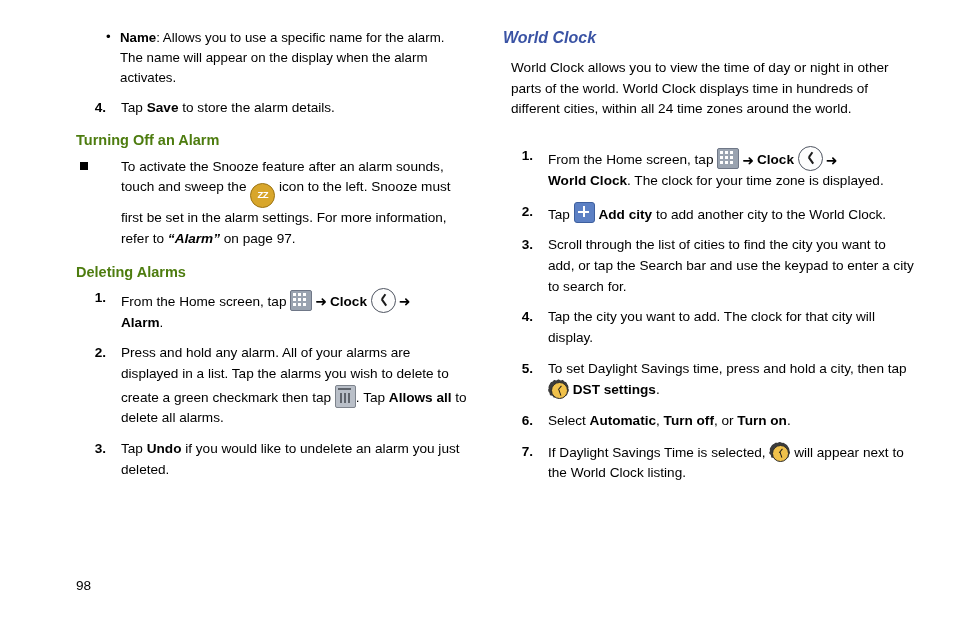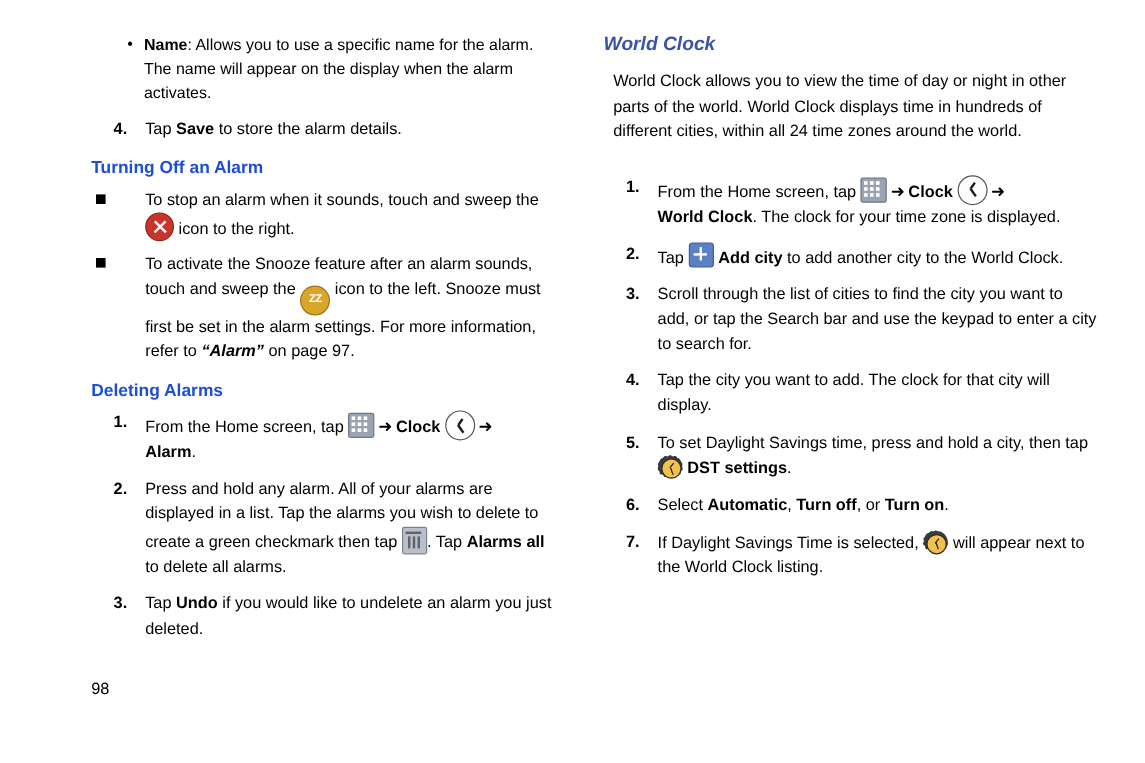--- a/index.html
+++ b/index.html
@@ -26,21 +26,21 @@
     top: 28px;
     width: 392px;
   }
   .col-right {
     position: absolute;
     left: 503px;
     top: 28px;
     width: 412px;
   }
   .heading {
-    color: #1d4ed8;
+    color: #4d7c0f;
     font-weight: bold;
     font-size: 14.5px;
     margin: 13px 0 7px 0;
     line-height: 1.25;
   }
   .heading-italic {
     color: #3a53a4;
     font-weight: bold;
     font-style: italic;
     font-size: 16px;
@@ -247,21 +247,21 @@
     position: absolute;
     background: #1b1b1b;
     transform-origin: bottom center;
   }
   .ic-dst .hh { width: 1.4px; height: 4.5px; left: 9.8px; top: 6px; transform: rotate(40deg); }
   .ic-dst .mh { width: 1.4px; height: 6px; left: 9.8px; top: 4.5px; transform: rotate(160deg); }
 
   .page-number {
     position: absolute;
     left: 76px;
-    top: 566px;
+    top: 578px;
     font-size: 13.6px;
   }
 </style>
 </head>
 <body>
 
 <div class="page">
 
   <div class="col-left">
 
@@ -270,24 +270,20 @@
       <b>Name</b><span>: Allows you to use a specific name for the alarm. The name will appear on the display when the alarm activates.</span>
     </div>
 
     <div class="num-item" style="margin-top:10px;">
       <span class="num">4.</span>
       <span>Tap </span><b>Save</b><span> to store the alarm details.</span>
     </div>
 
     <div class="heading">Turning Off an Alarm</div>
 
-    <div class="sq-item">
-      <span class="sq"></span>
-      <span>To stop an alarm when it sounds, touch and sweep the </span><span class="ic ic-stop"></span><span> icon to the right.</span>
-    </div>
 
 
     <div class="sq-item">
       <span class="sq"></span>
       <span>To activate the Snooze feature after an alarm sounds, touch and sweep the </span><span class="ic ic-snooze">ZZ</span><span> icon to the left. Snooze must first be set in the alarm settings. For more information, refer to </span><i><b>“Alarm”</b></i><span> on page 97.</span>
     </div>
 
     <div class="heading">Deleting Alarms</div>
 
 
@@ -296,21 +292,21 @@
       <span>From the Home screen, tap </span><span class="ic ic-apps">
         <span class="g" style="left:2px;top:2px;"></span><span class="g" style="left:7px;top:2px;"></span><span class="g" style="left:12px;top:2px;"></span>
         <span class="g" style="left:2px;top:7px;"></span><span class="g" style="left:7px;top:7px;"></span><span class="g" style="left:12px;top:7px;"></span>
         <span class="g" style="left:2px;top:12px;"></span><span class="g" style="left:7px;top:12px;"></span><span class="g" style="left:12px;top:12px;"></span>
       </span><span class="arrow">➜</span><b>Clock</b> <span class="ic ic-clock"><span class="hand-h"></span><span class="hand-m"></span></span><span class="arrow">➜</span><br>
       <b>Alarm</b><span>.</span>
     </div>
 
     <div class="num-item" style="margin-top:10px;">
       <span class="num">2.</span>
-      <span>Press and hold any alarm. All of your alarms are displayed in a list. Tap the alarms you wish to delete to create a green checkmark then tap </span><span class="ic ic-trash"><span class="lid"></span><span class="b1"></span><span class="b2"></span><span class="b3"></span></span><span>. Tap </span><b>Alarms all</b><span> to delete all alarms.</span>
+      <span>Press and hold any alarm. All of your alarms are displayed in a list. Tap the alarms you wish to delete to create a green checkmark then tap </span><span class="ic ic-trash"><span class="lid"></span><span class="b1"></span><span class="b2"></span><span class="b3"></span></span><span>. Tap </span><b>Allows all</b><span> to delete all alarms.</span>
     </div>
 
     <div class="num-item" style="margin-top:10px;">
       <span class="num">3.</span>
       <span>Tap </span><b>Undo</b><span> if you would like to undelete an alarm you just deleted.</span>
     </div>
 
   </div>
 
   <div class="col-right">

